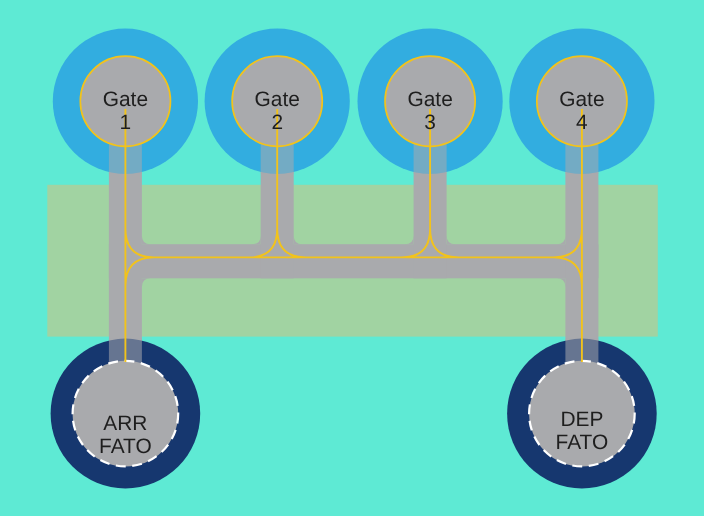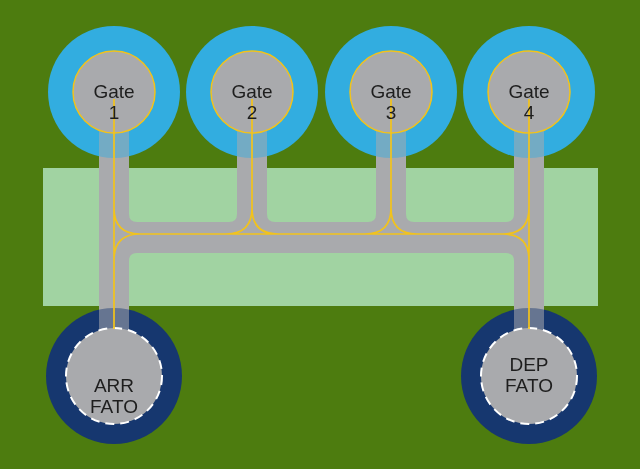--- a/index.html
+++ b/index.html
@@ -1,16 +1,16 @@
 <!DOCTYPE html>
 <html style="--c-gate_blue: #32ADE0; --c-fato_navy: #16376F; --c-pavement_gray: #A9AAAD; --c-safety_green: #A1D3A2; --c-line_yellow: #F2C31B; --c-marking_white: #FFFFFF; --c-label_text: #1E1E1E;"><head>
 <meta charset="utf-8">
 <style>
   html,body{margin:0;padding:0;background:#ffffff;}
-  .stage{position:relative;width:640px;height:469px;background:#4d7c0f;overflow:hidden;
+  .stage{position:relative;width:640px;height:469px;background:#5eead4;overflow:hidden;
          font-family:"Liberation Sans",sans-serif;}
   .stage svg{position:absolute;left:0;top:0;}
   .safety-area{fill:var(--c-safety_green);}
   .taxiway{fill:var(--c-pavement_gray);}
   .fillet{fill:var(--c-pavement_gray);}
   .taxiway-overlay{fill:var(--c-pavement_gray);fill-opacity:.55;}
   .gate-pad{fill:var(--c-gate_blue);}
   .fato-ring{fill:var(--c-fato_navy);}
   .pad-core{fill:var(--c-pavement_gray);stroke:var(--c-line_yellow);stroke-width:1.5;}
   .fato-core{fill:var(--c-pavement_gray);stroke:var(--c-marking_white);stroke-width:2;
@@ -98,17 +98,17 @@
     <span>3</span>
   </div>
   <div class="label" style="left:529px;top:102px">
     <span>Gate</span>
     <span>4</span>
   </div>
   <div class="label fato" style="left:114px;top:396px">
     <span>ARR</span>
     <span>FATO</span>
   </div>
-  <div class="label fato" style="left:529px;top:375px">
+  <div class="label fato" style="left:529px;top:392px">
     <span>DEP</span>
     <span>FATO</span>
   </div>
 </div>
 
 </body></html>

